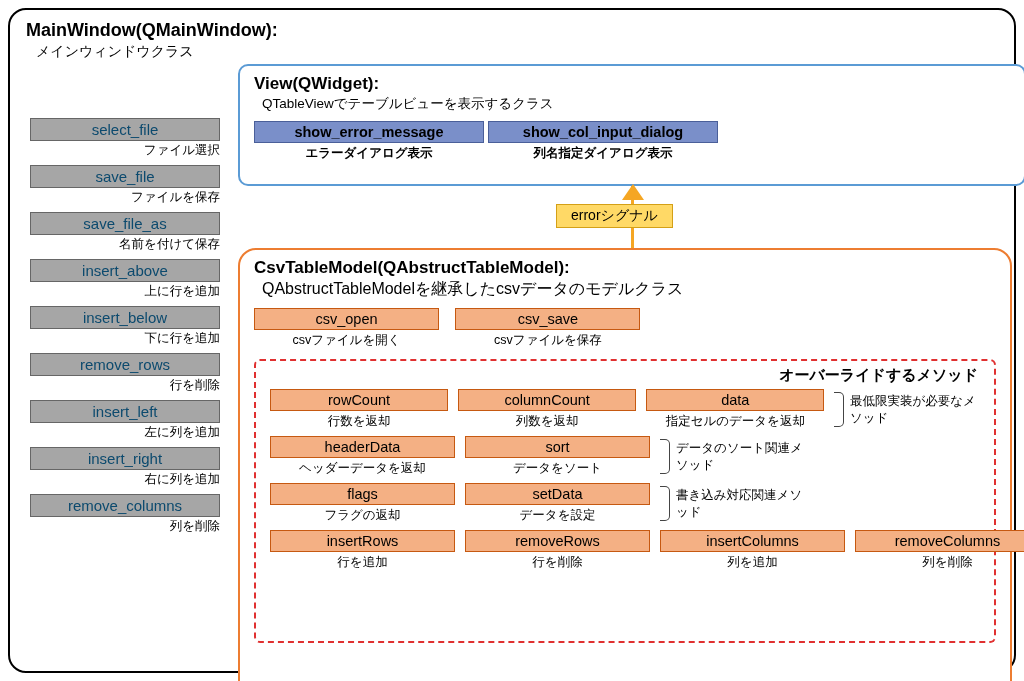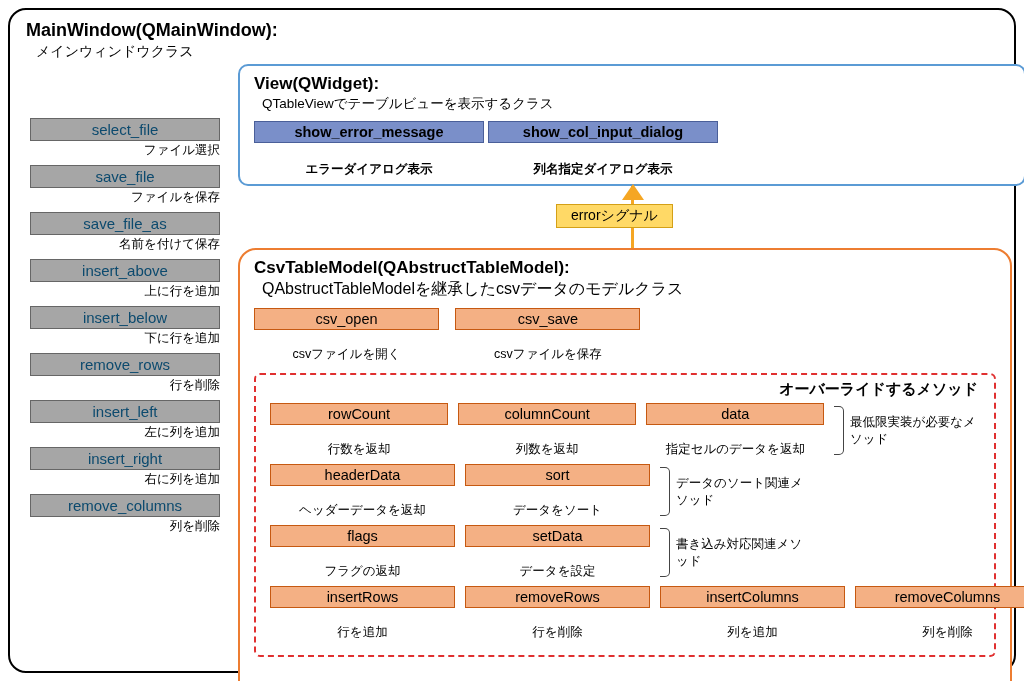--- a/index.html
+++ b/index.html
@@ -27,21 +27,21 @@
   width: 788px; height: 122px; position: relative; background: #fff;
 }
 .view-title { font-size: 17px; font-weight: bold; }
 .view-sub { font-size: 13.5px; margin: 1px 0 8px 8px; }
 .view-methods { display: flex; gap: 4px; font-weight: bold; }
 .blue-item { width: 230px; }
 .blue-box {
   background: #7a8fc9; border: 1px solid #4a5f99; text-align: center;
   font-size: 14.5px; padding: 2px 4px; color: #000;
 }
-.blue-desc { text-align: center; font-size: 12.5px; margin-top: 18px; }
+.blue-desc { text-align: center; font-size: 12.5px; margin-top: 2px; }
 
 .signal-wrap { position: relative; width: 774px; height: 62px; }
 .arrow-line {
   position: absolute; left: 393px; top: 0; width: 3px; height: 62px;
   background: #f5a623;
 }
 .arrow-head {
   position: absolute; left: 384px; top: -2px; width: 0; height: 0;
   border-left: 11px solid transparent; border-right: 11px solid transparent;
   border-bottom: 16px solid #f5a623;
@@ -57,21 +57,21 @@
   width: 774px; height: 492px; position: relative; background: #fff;
 }
 .model-title { font-size: 17px; font-weight: bold; }
 .model-sub { font-size: 16px; margin: 1px 0 8px 8px; }
 
 .orange-item { display: inline-block; vertical-align: top; margin-right: 12px; }
 .orange-box {
   background: #f4b084; border: 1px solid #c65911; text-align: center;
   font-size: 14.5px; padding: 2px 4px; color: #000;
 }
-.orange-desc { text-align: center; font-size: 12.5px; margin-top: 16px; }
+.orange-desc { text-align: center; font-size: 12.5px; margin-top: 2px; }
 .w185 { width: 185px; }
 
 .override-box {
   border: 2.5px dashed #e03030; border-radius: 6px;
   margin-top: 10px; padding: 10px 14px 12px 14px; position: relative;
   height: 284px;
 }
 .override-title { position: absolute; right: 16px; top: 5px; font-size: 15px; font-weight: bold; }
 
 .row { display: flex; align-items: flex-start; margin-bottom: 6px; }

